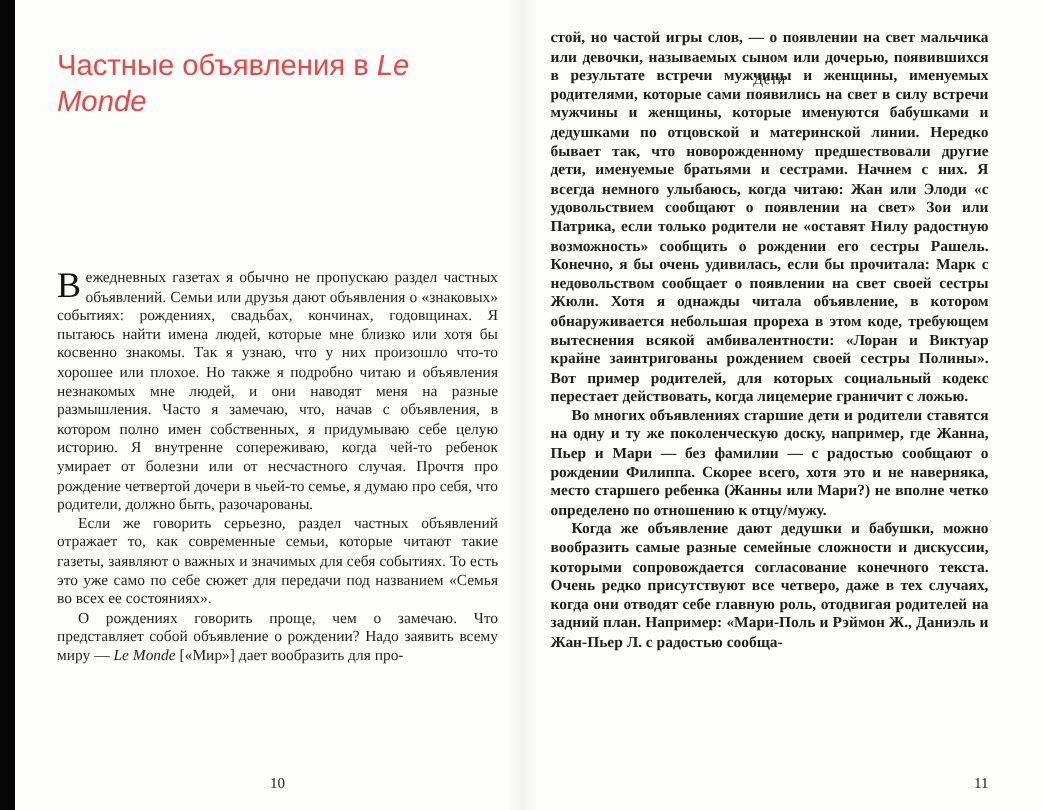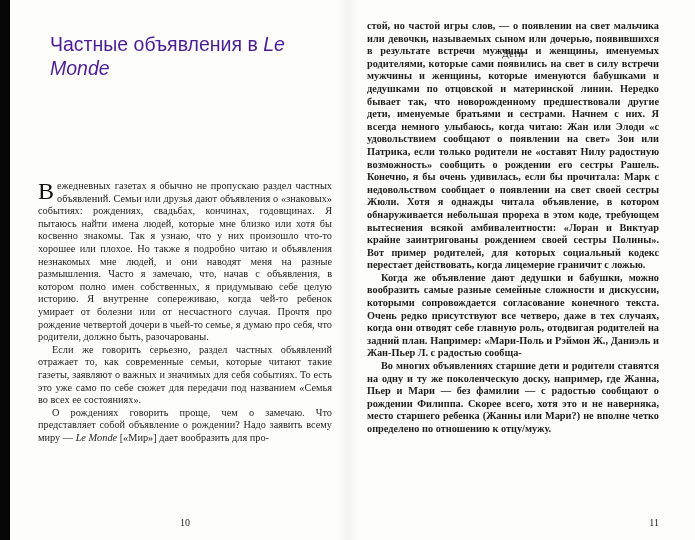--- a/index.html
+++ b/index.html
@@ -27,22 +27,21 @@
     pointer-events:none;
   }
   .page { position:absolute; top:0; height:540px; }
 
   
   .title {
     position:absolute; left:38px; top:32px; width:280px;
     font-family:"Liberation Sans", sans-serif;
     font-weight:400;
     font-size:19.5px; line-height:24px;
-    color:#4c1d95;
-    margin-left:12px;
+    color:#ef4444;
   }
   .title em { font-style:italic; }
   .body-left {
     position:absolute; left:38px; top:180px; width:294px;
   }
   .body-right {
     position:absolute; left:367px; top:20px; width:292px;font-weight:bold;
   }
   .body-left p, .body-right p {
     font-size:10.3px; line-height:12.6px;
@@ -89,20 +88,20 @@
     </div>
 
     <div class="pagenum left-num">10</div>
   </div>
 
   <div class="page right">
     <div class="running-head">Дети</div>
 
     <div class="body-right">
       <p>стой, но частой игры слов, — о появлении на свет мальчика или девочки, называемых сыном или дочерью, появившихся в результате встречи мужчины и женщины, именуемых родителями, которые сами появились на свет в силу встречи мужчины и женщины, которые именуются бабушками и дедушками по отцовской и материнской линии. Нередко бывает так, что новорожденному предшествовали другие дети, именуемые братьями и сестрами. Начнем с них. Я всегда немного улыбаюсь, когда читаю: Жан или Элоди «с удовольствием сообщают о появлении на свет» Зои или Патрика, если только родители не «оставят Нилу радостную возможность» сообщить о рождении его сестры Рашель. Конечно, я бы очень удивилась, если бы прочитала: Марк с недовольством сообщает о появлении на свет своей сестры Жюли. Хотя я однажды читала объявление, в котором обнаруживается небольшая прореха в этом коде, требующем вытеснения всякой амбивалентности: «Лоран и Виктуар крайне заинтригованы рождением своей сестры Полины». Вот пример родителей, для которых социальный кодекс перестает действовать, когда лицемерие граничит с ложью.</p>
+      <p class="indent">Во многих объявлениях старшие дети и родители ставятся на одну и ту же поколенческую доску, например, где Жанна, Пьер и Мари — без фамилии — с радостью сообщают о рождении Филиппа. Скорее всего, хотя это и не наверняка, место старшего ребенка (Жанны или Мари?) не вполне четко определено по отношению к отцу/мужу.</p>
       <p class="indent">Когда же объявление дают дедушки и бабушки, можно вообразить самые разные семейные сложности и дискуссии, которыми сопровождается согласование конечного текста. Очень редко присутствуют все четверо, даже в тех случаях, когда они отводят себе главную роль, отодвигая родителей на задний план. Например: «Мари-Поль и Рэймон Ж., Даниэль и Жан-Пьер Л. с радостью сообща-</p>
-      <p class="indent">Во многих объявлениях старшие дети и родители ставятся на одну и ту же поколенческую доску, например, где Жанна, Пьер и Мари — без фамилии — с радостью сообщают о рождении Филиппа. Скорее всего, хотя это и не наверняка, место старшего ребенка (Жанны или Мари?) не вполне четко определено по отношению к отцу/мужу.</p>
     </div>
 
     <div class="pagenum right-num">11</div>
   </div>
 
 </div>
 
 </body></html>

